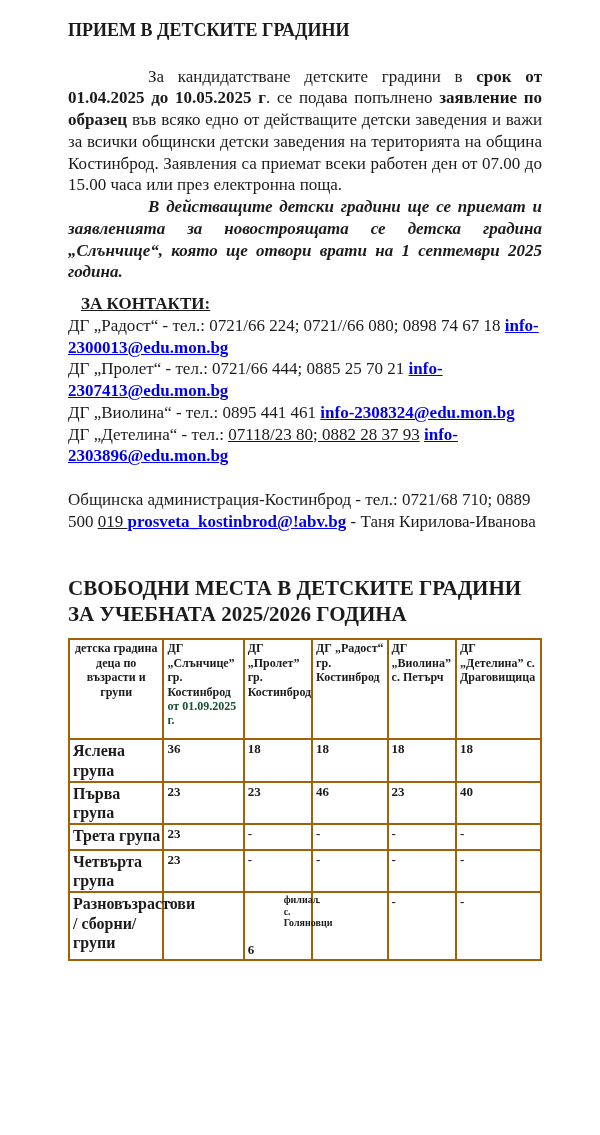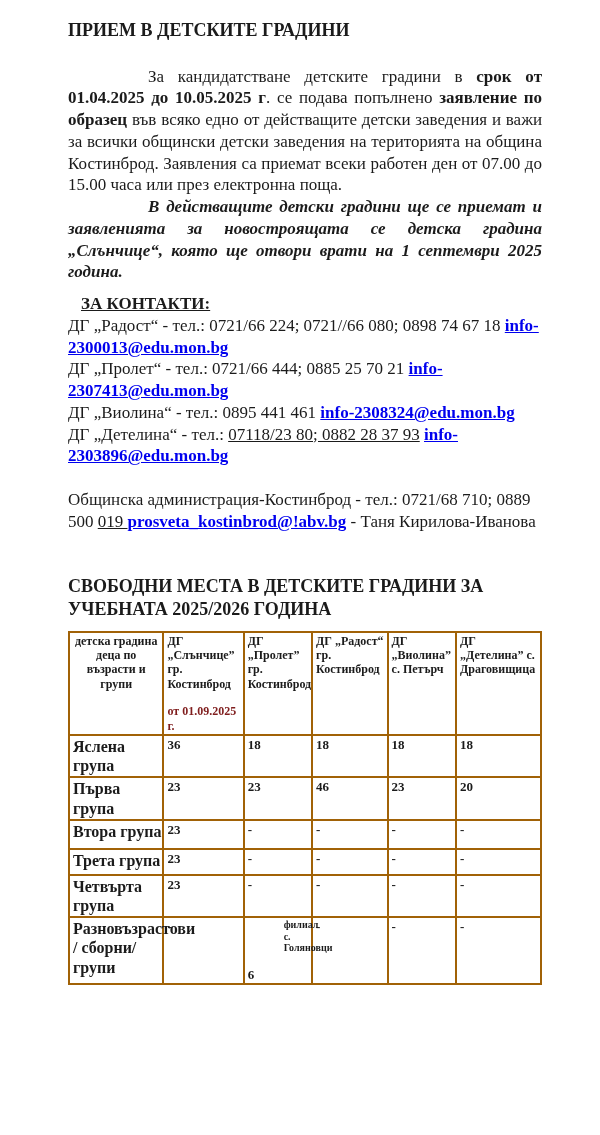--- a/index.html
+++ b/index.html
@@ -9,36 +9,36 @@
     color:#1b1b1b;font-size:17px;line-height:1.28;
   }
   .page{padding:16px 58px 0 68px;}
   .title{font-size:18px;font-weight:bold;margin:4px 0 24px 0;line-height:1.2;}
   p{margin:0;}
   .just{text-align:justify;}
   .indent{text-indent:80px;}
   .bi{font-weight:bold;font-style:italic;}
   .contacts-heading{font-size:17px;font-weight:bold;text-decoration:underline;margin:10px 0 0 13px;line-height:1.28;}
   .admin{margin-top:22px;}
-  .vacancies-heading{font-size:18px;font-weight:bold;margin:42px 0 10px 0;line-height:1.28;}
+  .vacancies-heading{font-size:21px;font-weight:bold;margin:42px 0 10px 0;line-height:1.28;}
   span.b{font-weight:bold;}
   span.u{text-decoration:underline;}
   span.link{color:#0000EE;font-weight:bold;text-decoration:underline;cursor:pointer;}
   table{border-collapse:collapse;width:100%;table-layout:fixed;margin-top:4px;line-height:1.2;}
   th,td{border:2px solid #a16207;vertical-align:top;text-align:left;font-weight:bold;padding:1px 3px;}
   th{font-size:12px;height:96px;font-weight:bold;}
   td{font-size:13px;}
   td.row-label{font-size:16px;padding-right:1px;}
   tr.r-a td{height:28px;}
   tr.r-b td{height:25px;}
   tr.r-c td{height:22px;}
   tr.r-last td{height:62px;}
   .corner-top{text-align:center;}
   .corner-bottom{text-align:center;}
-  .red-note{color:#7f1d1d;margin-top:13px;}
+  .red-note{color:#14532d;margin-top:0;}
   .branch-note{font-size:10px;line-height:1.15;margin-left:36px;}
   .branch-value{margin-top:13px;font-size:13px;}
   .closing{margin-top:64px;text-indent:62px;}
 </style>
 </head>
 <body>
 
 <div class="page">
 
   <h1 class="title">ПРИЕМ В ДЕТСКИТЕ ГРАДИНИ</h1>
@@ -97,29 +97,21 @@
       <td>18</td>
       <td>18</td>
       <td>18</td>
     </tr>
     <tr class="r-a">
       <td class="row-label">Първа група</td>
       <td>23</td>
       <td>23</td>
       <td>46</td>
       <td>23</td>
-      <td>20</td>
-    </tr>
-    <tr class="r-b">
-      <td class="row-label">Втора група</td>
-      <td>23</td>
-      <td>-</td>
-      <td>-</td>
-      <td>-</td>
-      <td>-</td>
+      <td>40</td>
     </tr>
     <tr class="r-c">
       <td class="row-label">Трета група</td>
       <td>23</td>
       <td>-</td>
       <td>-</td>
       <td>-</td>
       <td>-</td>
     </tr>
     <tr class="r-c">

